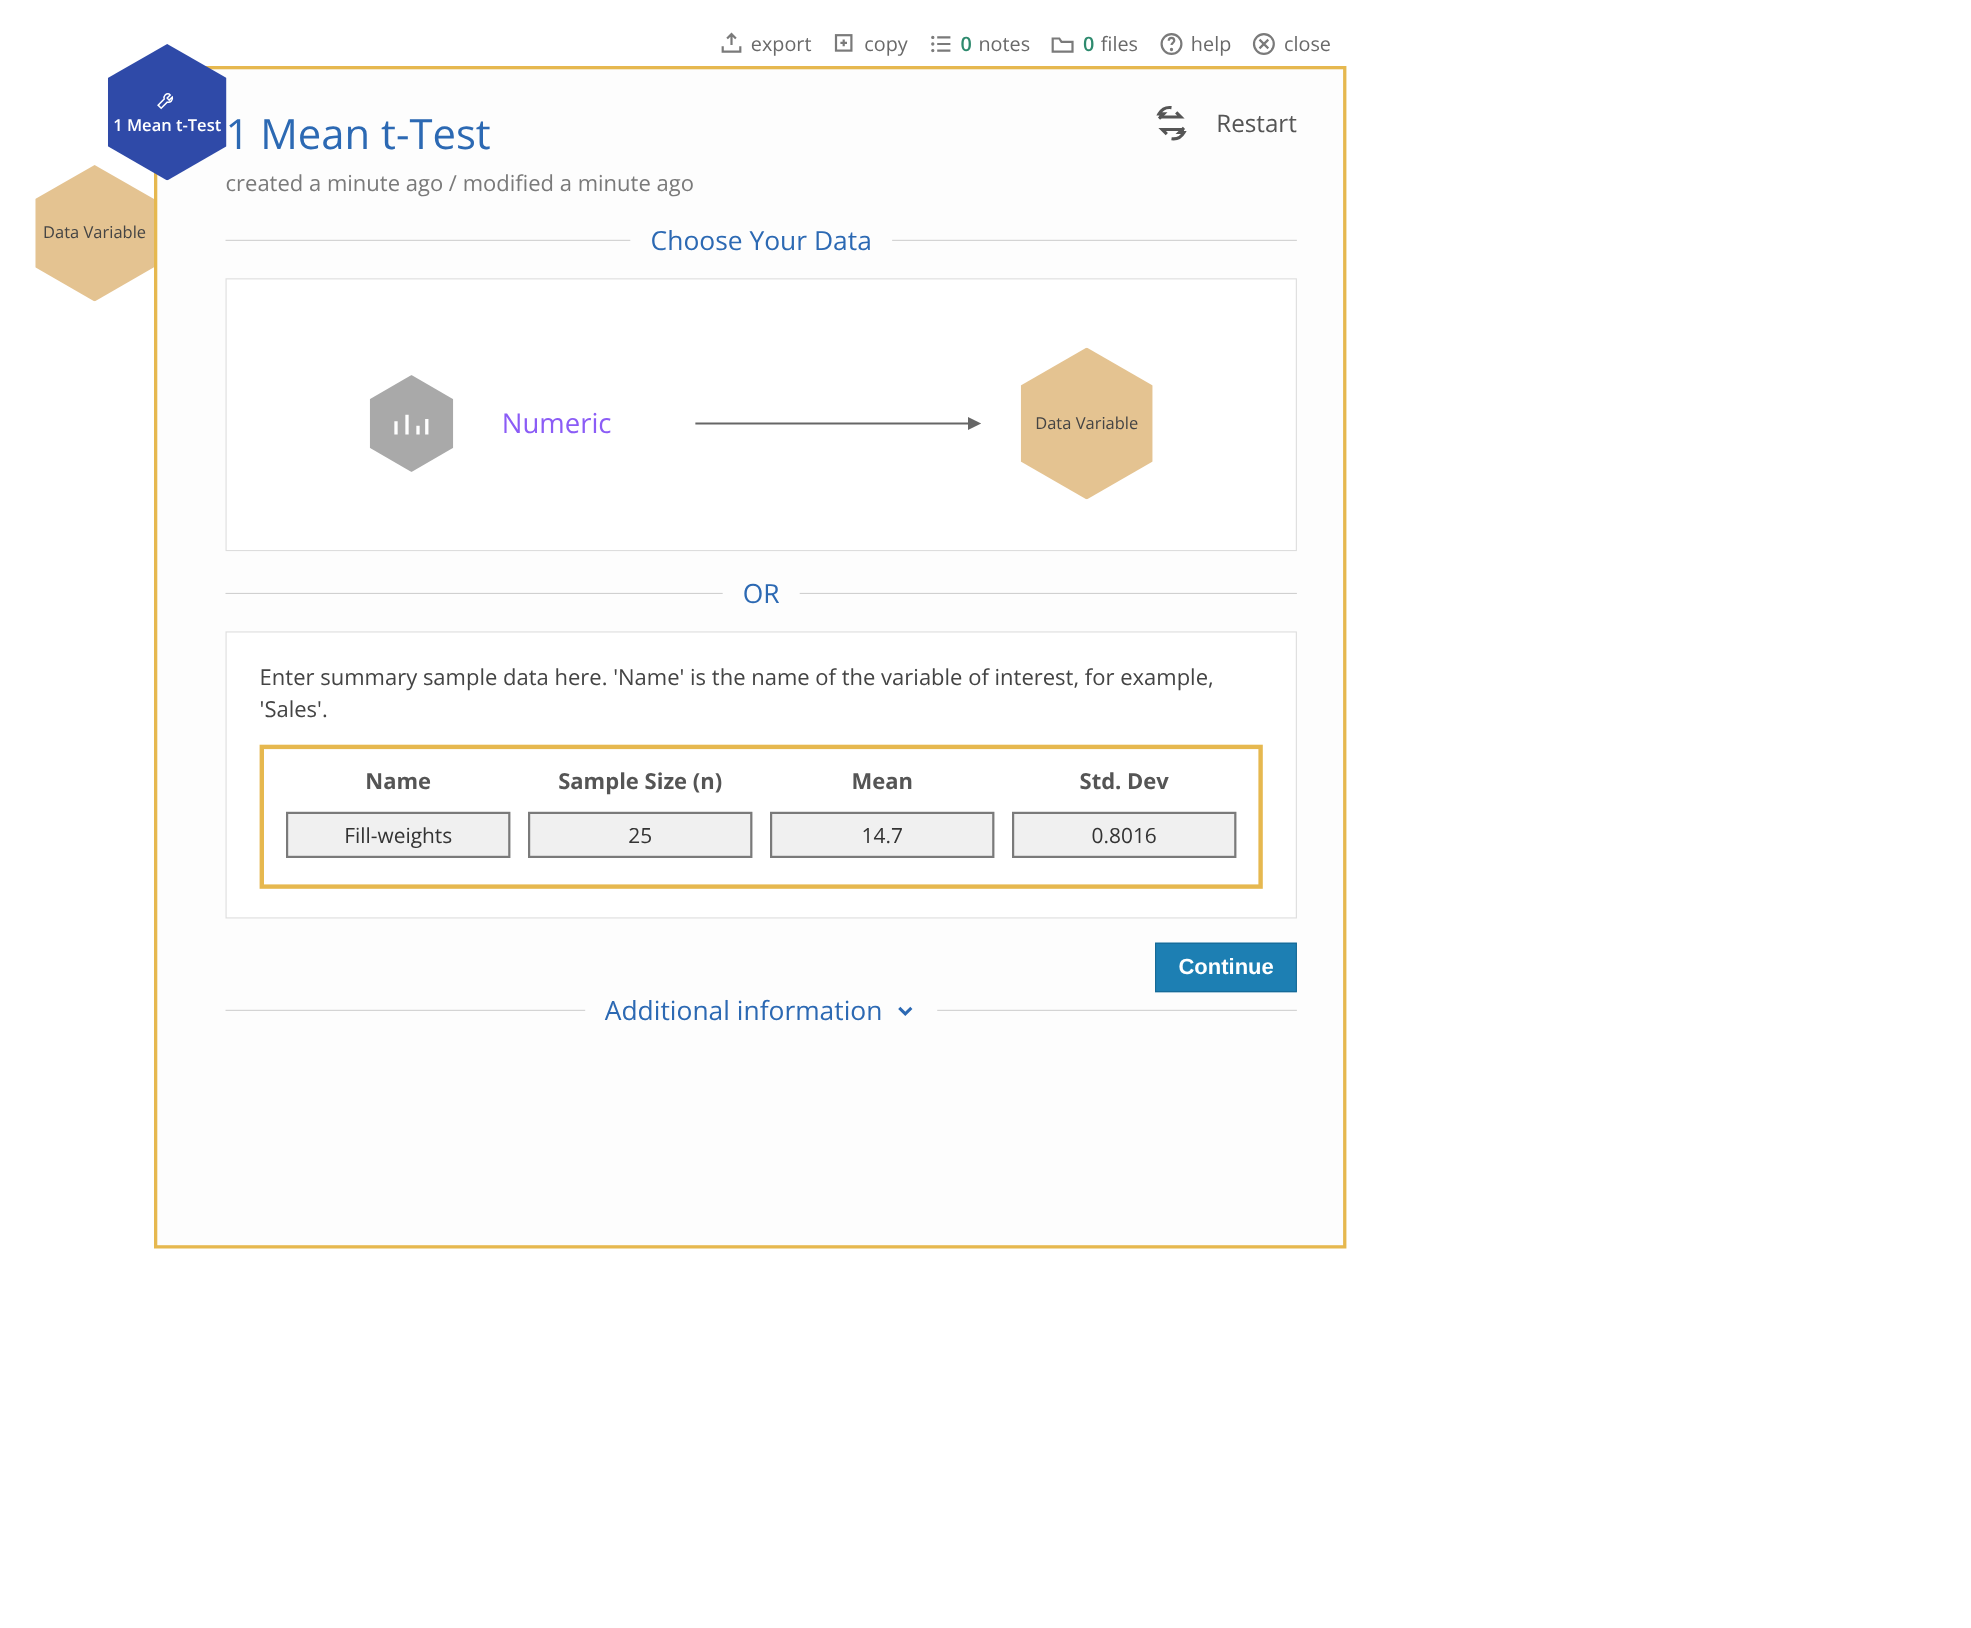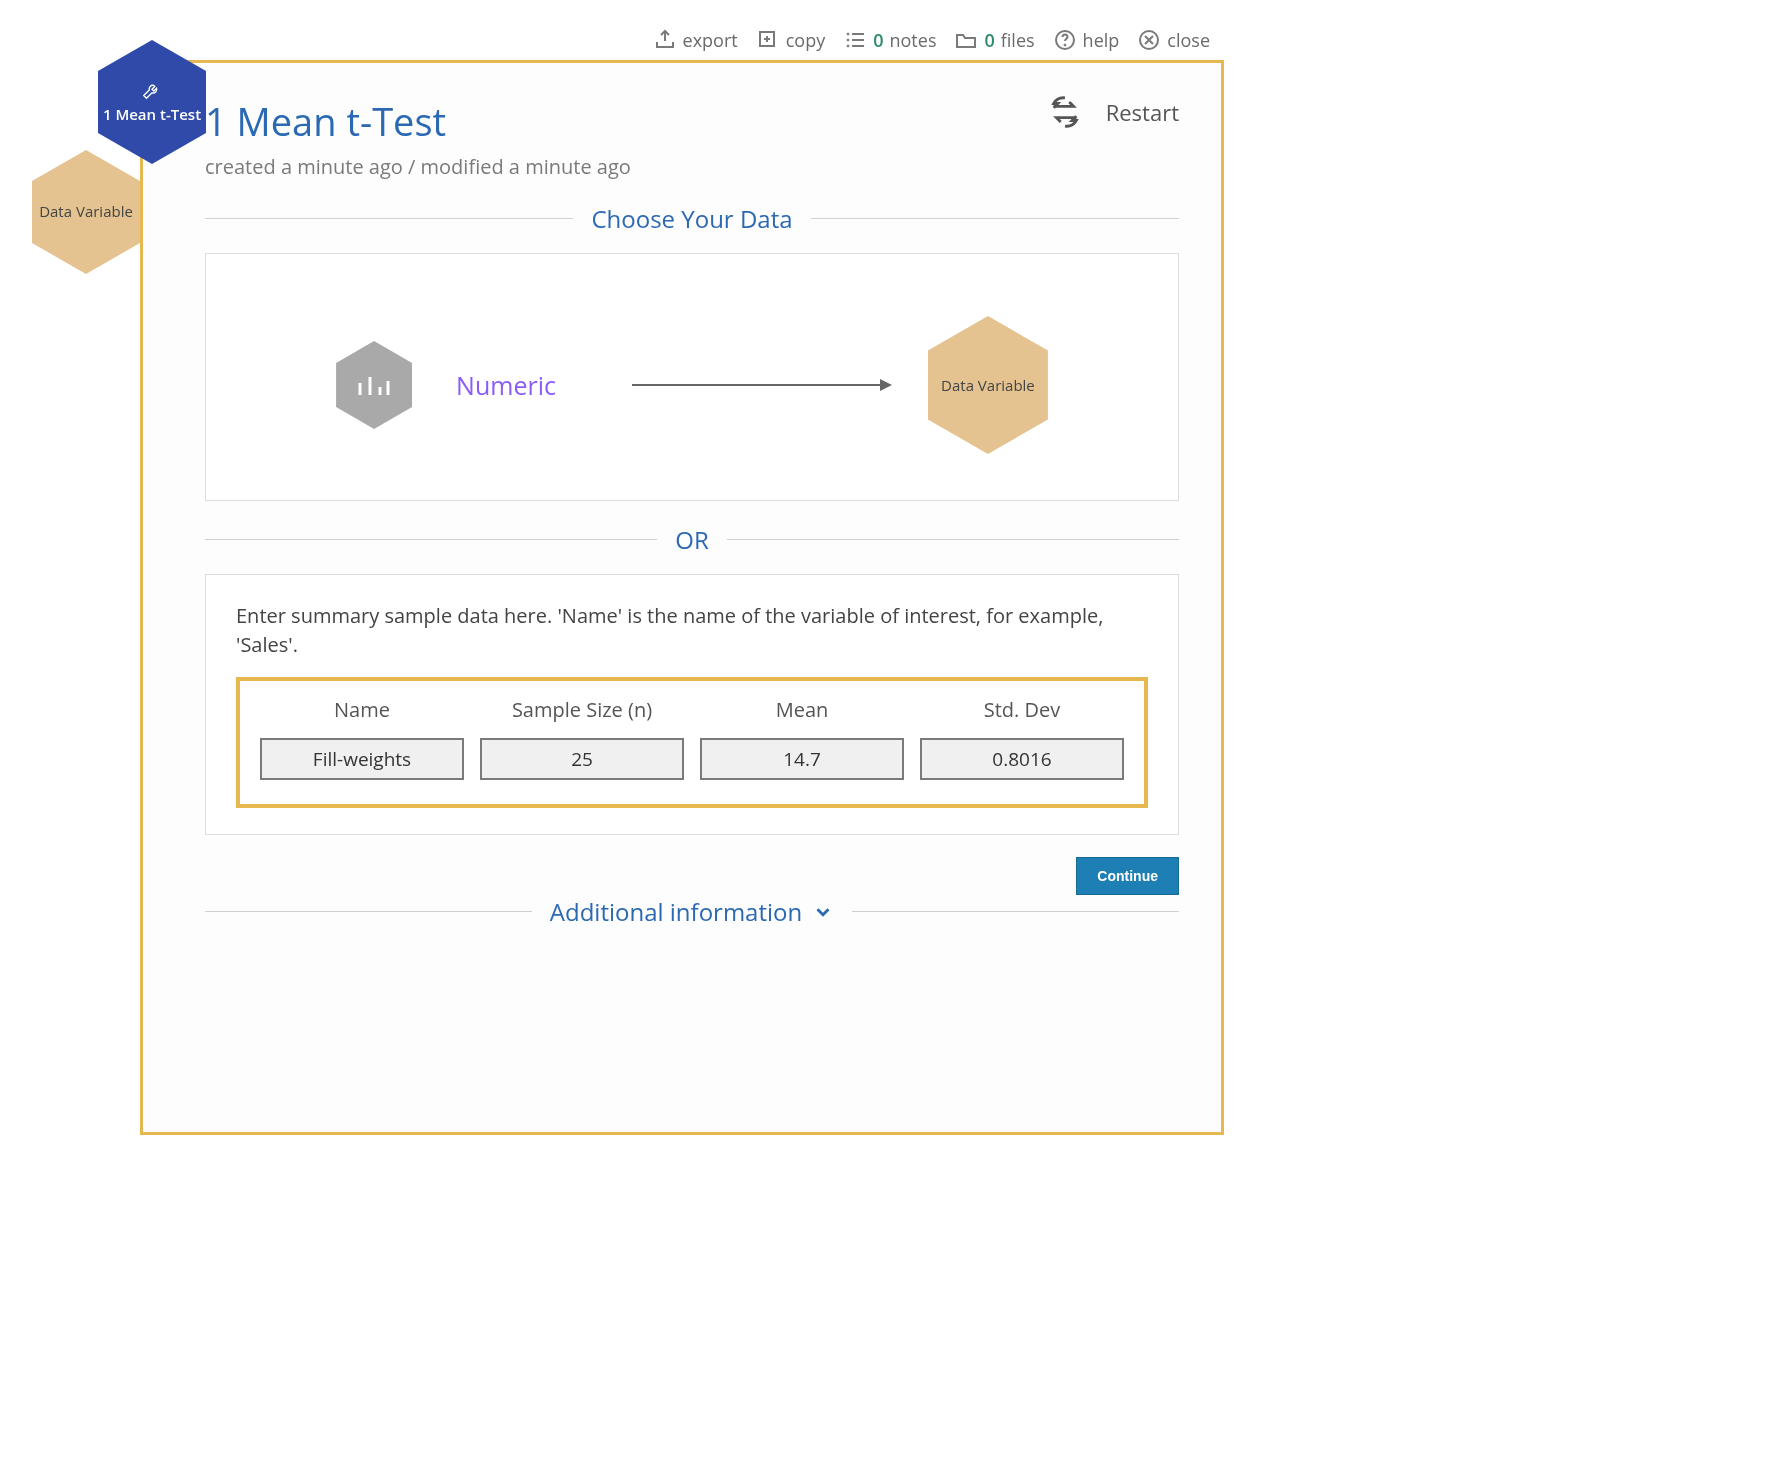--- a/index.html
+++ b/index.html
@@ -165,38 +165,38 @@
   
   .highlight-box {
     border: 4px solid #e6b84f;
     margin-top: 18px;
     padding: 14px 20px 24px;
     display: flex;
     justify-content: space-around;
     gap: 16px;
   }
   .col { flex: 1; text-align: center; }
-  .col-label { font-size: 20px; color: #555; margin-bottom: 14px; display: block; }
+  .col-label { font-size: 20px; color: #555; margin-bottom: 14px; display: block; font-weight: bold; }
   .field {
     width: 100%;
     height: 42px;
     border: 2px solid #7a7a7a;
     background: #f0f0f0;
     text-align: center;
     font-size: 19px;
     color: #333;
     font-family: inherit;
   }
   .continue {
     float: right;
     margin-top: 22px;
     background: #1d7fb3;
     color: #fff;
     border: 1px solid #176a96;
-    font-size: 14px;
+    font-size: 20px;
     font-weight: 600;
     padding: 10px 20px;
     cursor: pointer;
   }
   .additional {
     clear: both;
     text-align: center;
     margin-top: 28px;
     display: flex;
     align-items: center;

